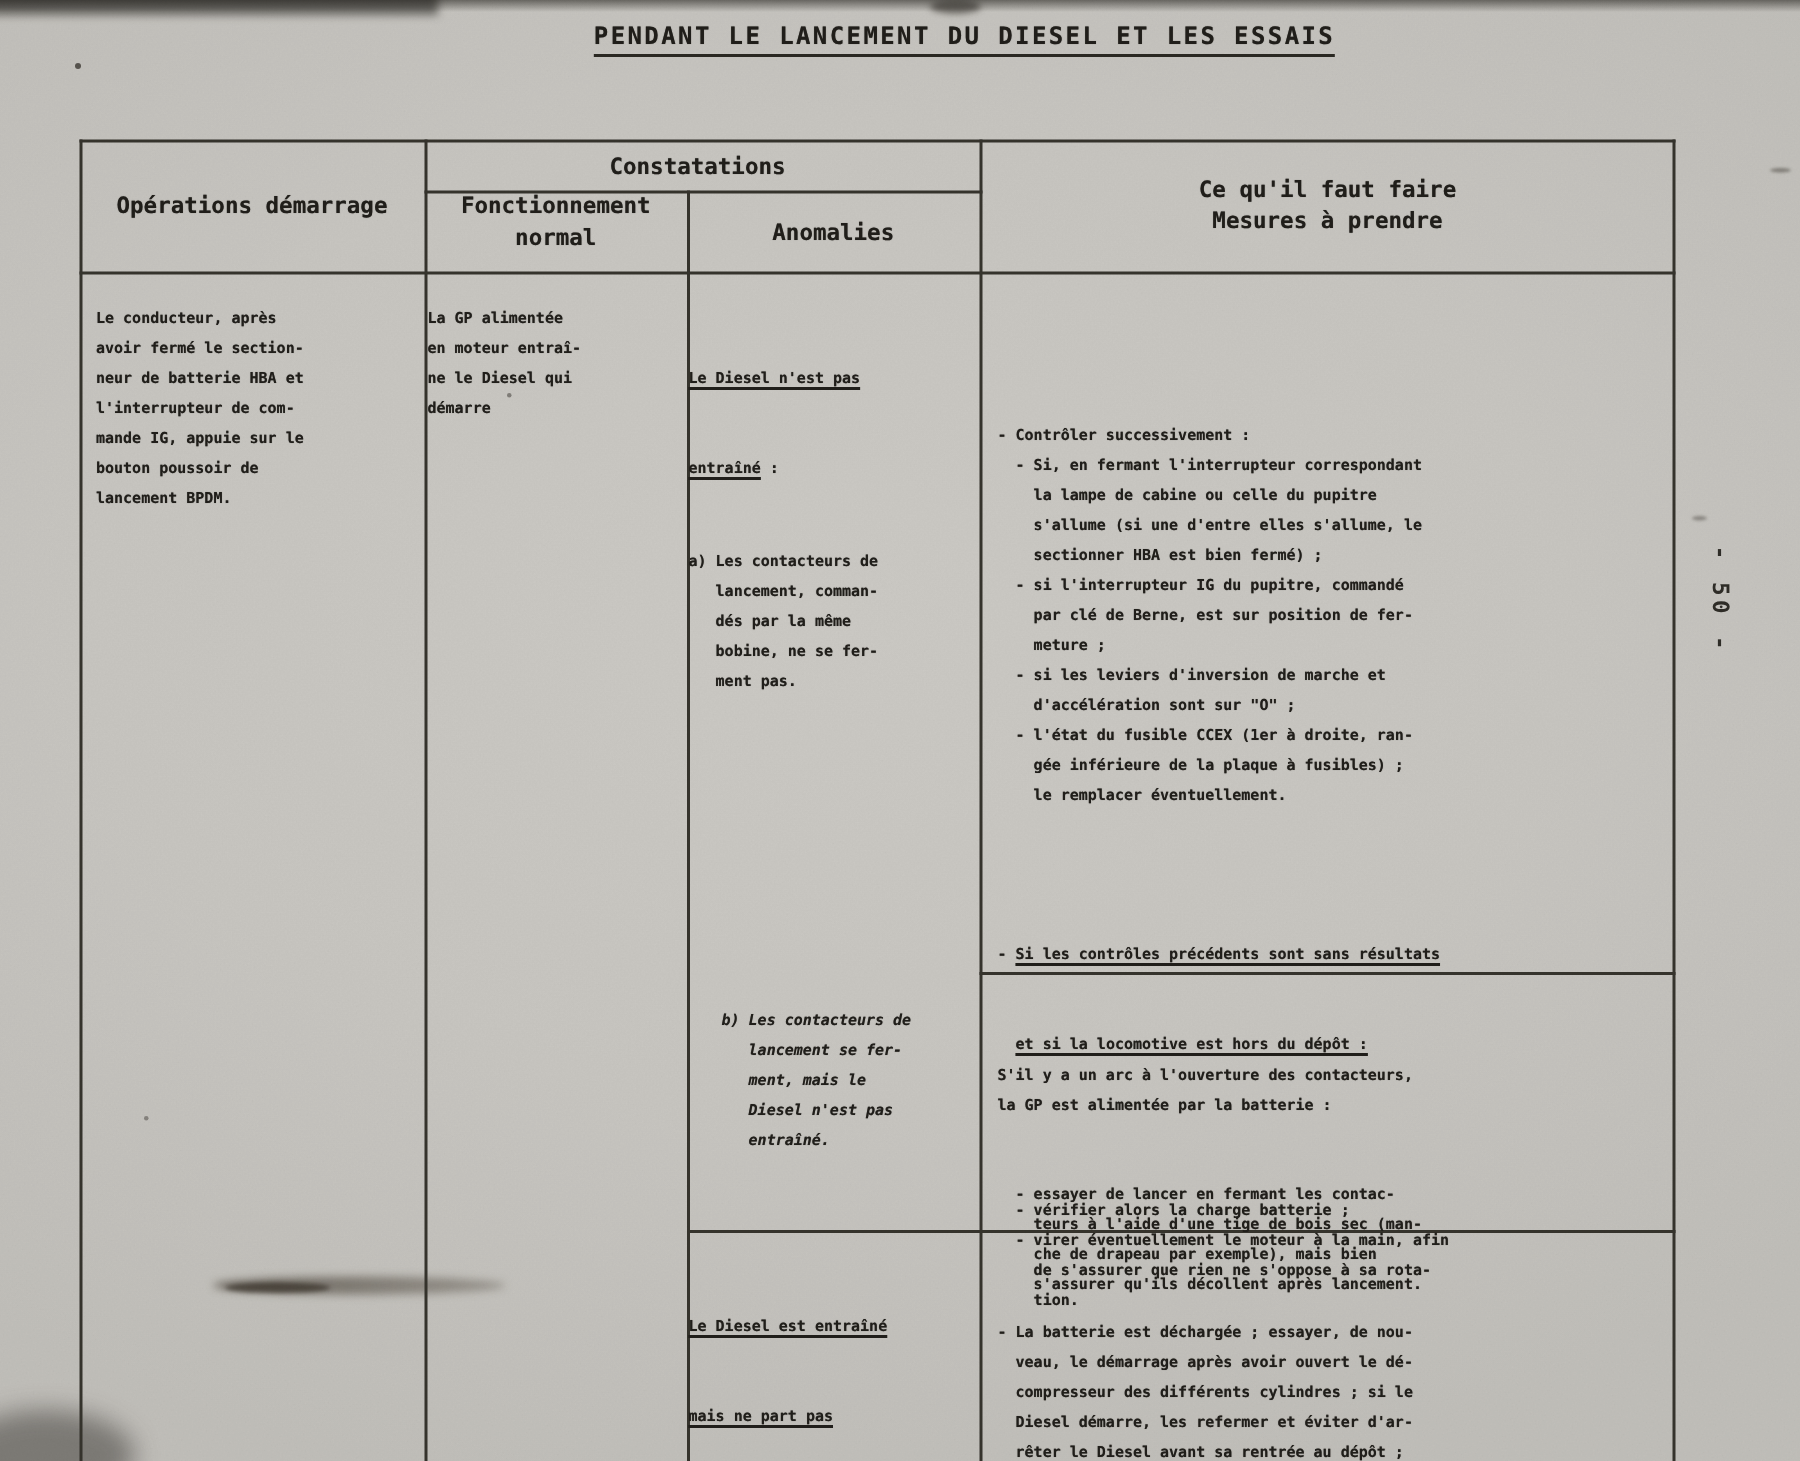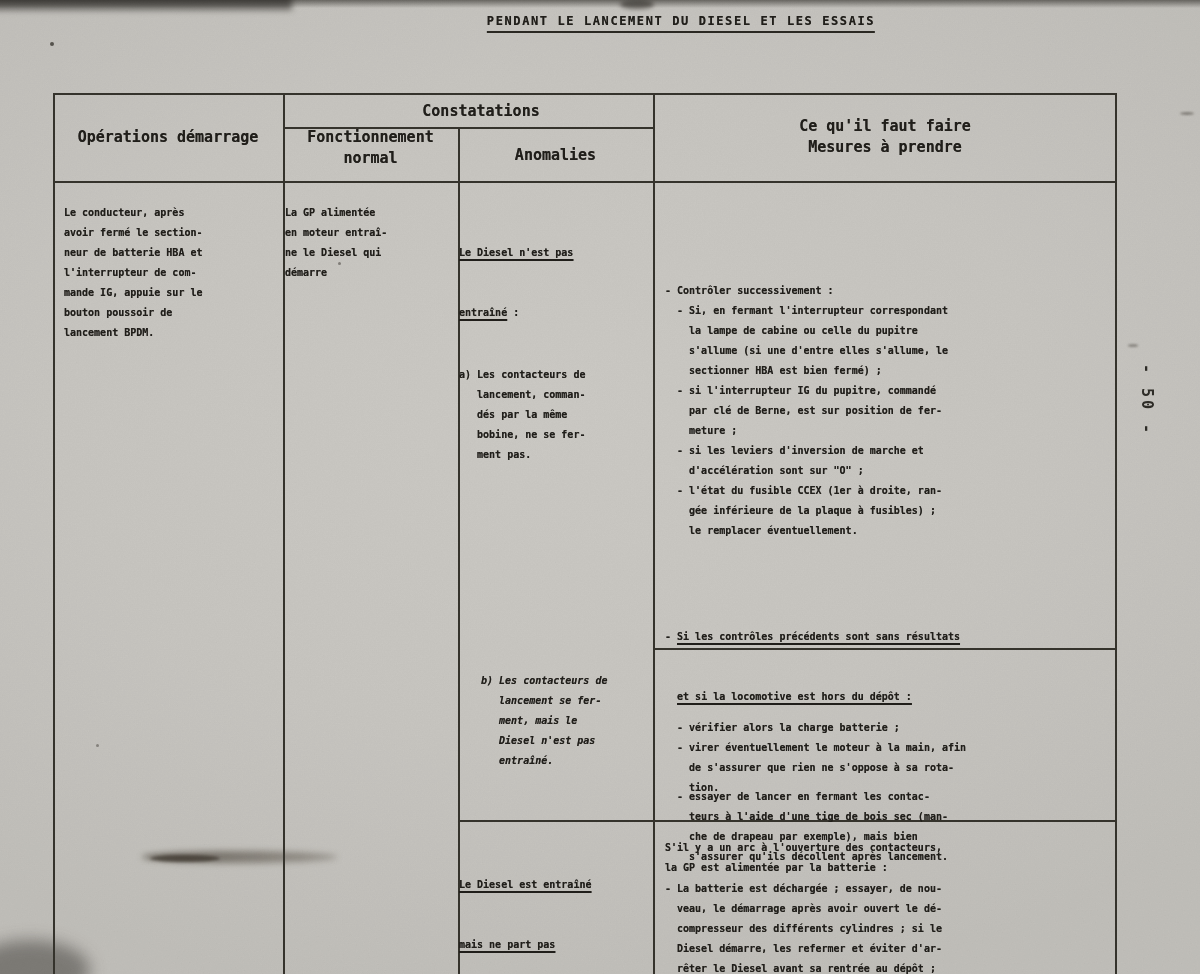--- a/index.html
+++ b/index.html
@@ -12,22 +12,22 @@
   }
   .txt{position:absolute;font-size:10px;line-height:20px;white-space:pre;
        text-shadow:0 0 .5px rgba(32,30,26,.65);}
   .pre{white-space:pre;}
   .u{text-decoration:underline;text-decoration-thickness:2px;text-underline-offset:3px;text-align:center;}
   .hc{position:absolute;display:flex;align-items:center;justify-content:center;
       text-align:center;font-size:15px;line-height:21px;white-space:pre;
       text-shadow:0 0 .5px rgba(32,30,26,.65);}
   .tbl{position:absolute;left:53px;top:93px;width:1064px;height:881px;}
   .ln{position:absolute;background:#35332c;}
-  .title{position:absolute;left:681px;top:14px;transform:translateX(-50%);
-         font-size:12px;letter-spacing:1.6px;white-space:nowrap;
+  .title{position:absolute;left:643px;top:14px;transform:translateX(-50%);
+         font-size:16px;letter-spacing:1.6px;white-space:nowrap;
          border-bottom:2px solid #2a2822;padding-bottom:3px;
          text-shadow:0 0 .5px rgba(32,30,26,.7);}
   .pagenum{position:absolute;left:1147px;top:400px;transform:translate(-50%,-50%) rotate(90deg);
            font-size:15px;letter-spacing:3px;white-space:nowrap;color:#2e2c27;}
   .stain{position:absolute;border-radius:50%;pointer-events:none;}
   .cond{margin-top:6px;white-space:pre;}
   .gap10{margin-top:10px;}
   .gap2{margin-top:2px;}
   .grain{position:absolute;left:0;top:0;pointer-events:none;opacity:.45;mix-blend-mode:multiply;}
 </style>
@@ -62,21 +62,21 @@
     <div class="ln" style="left:230px;top:0;width:2px;height:881px;"></div>
     <div class="ln" style="left:405px;top:34px;width:2px;height:847px;"></div>
     <div class="ln" style="left:600px;top:0;width:2px;height:881px;"></div>
     <div class="ln" style="left:1062px;top:0;width:2px;height:881px;"></div>
     <div class="ln" style="left:230px;top:34px;width:372px;height:2px;"></div>
     <div class="ln" style="left:0;top:88px;width:1064px;height:2px;"></div>
     <div class="ln" style="left:600px;top:555px;width:464px;height:2px;"></div>
     <div class="ln" style="left:405px;top:727px;width:659px;height:2px;"></div>
 
     <div class="hc" style="left:0;top:0;width:230px;height:88px;">Opérations démarrage</div>
-    <div class="hc" style="left:242px;top:2px;width:372px;height:32px;">Constatations</div>
+    <div class="hc" style="left:226px;top:2px;width:372px;height:32px;">Constatations</div>
     <div class="hc" style="left:230px;top:36px;width:175px;height:38px;">Fonctionnement
 normal</div>
     <div class="hc" style="left:405px;top:36px;width:195px;height:52px;">Anomalies</div>
     <div class="hc" style="left:600px;top:0;width:464px;height:88px;">Ce qu'il faut faire
 Mesures à prendre</div>
 
     <div class="txt" style="left:11px;top:110px;">Le conducteur, après
 avoir fermé le section-
 neur de batterie HBA et
 l'interrupteur de com-
@@ -129,26 +129,26 @@
         <div><span>- </span><span class="u">Si les contrôles précédents sont sans résultats</span></div>
         <div><span>  </span><span class="u">et si la locomotive est hors du dépôt :</span></div>
       </div>
       <div class="pre">  - essayer de lancer en fermant les contac-
     teurs à l'aide d'une tige de bois sec (man-
     che de drapeau par exemple), mais bien
     s'assurer qu'ils décollent après lancement.</div>
     </div>
 
     <div class="txt" style="left:612px;top:575px;">
+      <div class="pre">S'il y a un arc à l'ouverture des contacteurs,
+la GP est alimentée par la batterie :</div>
       <div class="pre gap10">  - vérifier alors la charge batterie ;
   - virer éventuellement le moteur à la main, afin
     de s'assurer que rien ne s'oppose à sa rota-
     tion.</div>
-      <div class="pre">S'il y a un arc à l'ouverture des contacteurs,
-la GP est alimentée par la batterie :</div>
     </div>
 
     <div class="txt" style="left:612px;top:786px;">- La batterie est déchargée ; essayer, de nou-
   veau, le démarrage après avoir ouvert le dé-
   compresseur des différents cylindres ; si le
   Diesel démarre, les refermer et éviter d'ar-
   rêter le Diesel avant sa rentrée au dépôt ;</div>
 
   </div>
 

